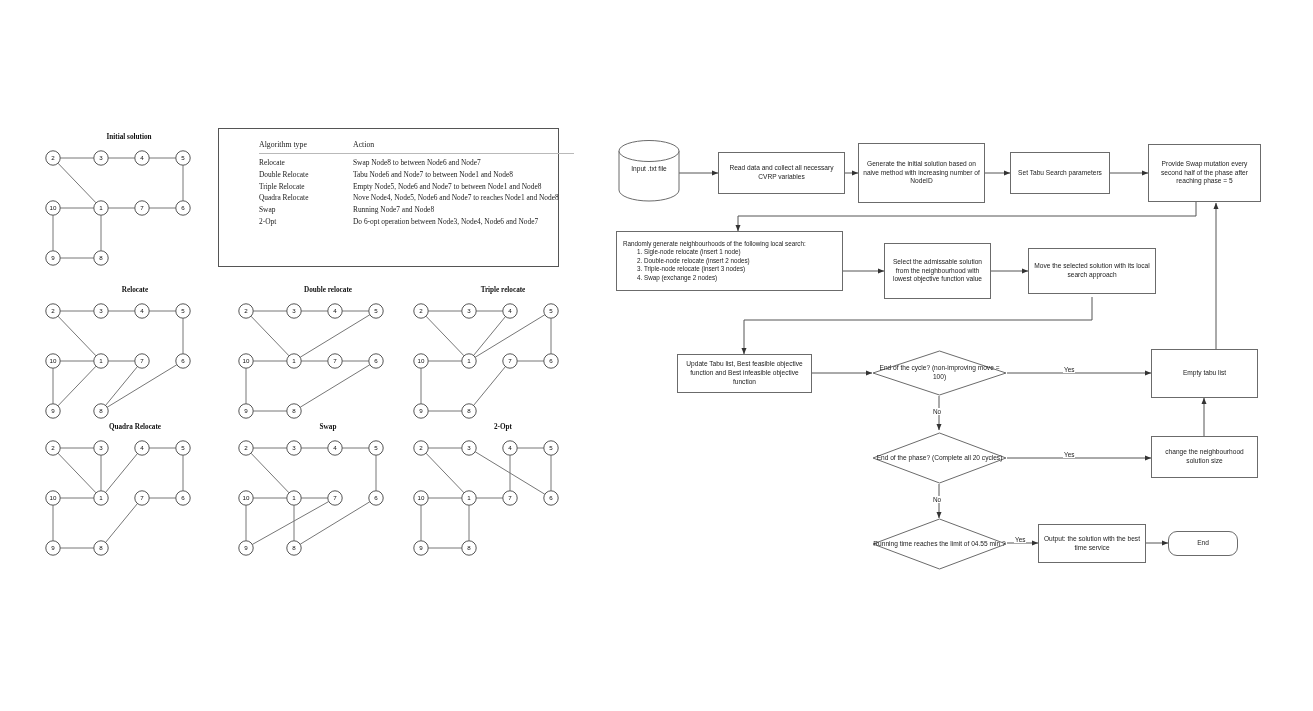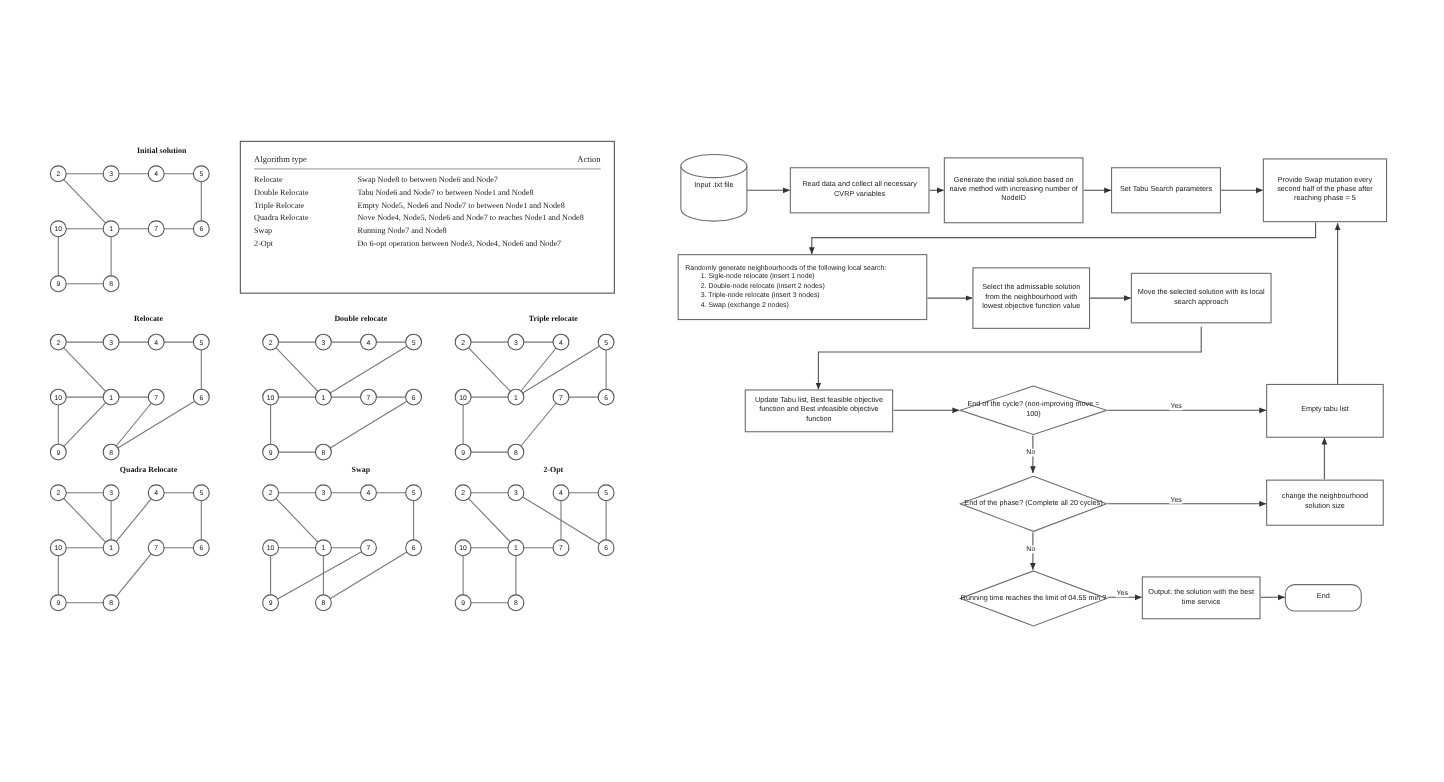--- a/index.html
+++ b/index.html
@@ -18,26 +18,26 @@
   }
   .graph-svg{position:absolute;}
 
   
   .tbl-box{
     position:absolute;border:1px solid #555;background:#fff;
     font-family:"Liberation Serif",serif;
     box-sizing:border-box;
   }
   .tbl-inner{padding:9px 12px 0 12px;}
-  table.alg{border-collapse:collapse;width:100%;font-size:7.4px;color:#1a1a1a;}
+  table.alg{border-collapse:collapse;width:100%;font-size:7.4px;color:#1a1a1a;margin-left:28px;}
   table.alg th{
     font-weight:normal;font-size:7.8px;text-align:left;
     padding:2px 0 4px 0;border-bottom:1px solid #b9b9b9;
   }
-  table.alg th.act{text-align:right;padding-left:0;}
+  table.alg th.act{text-align:left;padding-left:0;}
   table.alg td{padding:1.4px 0;vertical-align:top;white-space:nowrap;}
   table.alg td.col1{width:94px;}
   table.alg tr.first td{padding-top:4px;}
 
   
   .fc-box{
     position:absolute;box-sizing:border-box;
     border:1px solid #6b6b6b;background:#fff;
     display:flex;align-items:center;justify-content:center;
     text-align:center;font-size:6.6px;line-height:1.35;color:#222;
@@ -58,21 +58,21 @@
   .ol{white-space:pre-line;}
   .fc-svg{position:absolute;left:0;top:0;width:1313px;height:711px;
           pointer-events:none;}
 </style>
 </head>
 <body>
 
 <div id="stage">
 
   <div id="graphs-layer">
-      <div class="graph-title" style="left: 62px; top: 133px;">Initial solution</div>
+      <div class="graph-title" style="left: 44px; top: 133px;">Initial solution</div>
       <svg class="graph-svg" width="160" height="128" style="left: 45px; top: 146px;">
         <line x1="15.2" y1="12" x2="48.8" y2="12" stroke="#777" stroke-width="1"></line>
         <line x1="63.2" y1="12" x2="89.8" y2="12" stroke="#777" stroke-width="1"></line>
         <line x1="104.2" y1="12" x2="130.8" y2="12" stroke="#777" stroke-width="1"></line>
         <line x1="138" y1="19.2" x2="138" y2="54.8" stroke="#777" stroke-width="1"></line>
         <line x1="12.986229162965937" y1="17.19398871142285" x2="51.01377083703406" y2="56.80601128857715" stroke="#777" stroke-width="1"></line>
         <line x1="15.2" y1="62" x2="48.8" y2="62" stroke="#777" stroke-width="1"></line>
         <line x1="63.2" y1="62" x2="89.8" y2="62" stroke="#777" stroke-width="1"></line>
         <line x1="104.2" y1="62" x2="130.8" y2="62" stroke="#777" stroke-width="1"></line>
         <line x1="8" y1="69.2" x2="8" y2="104.8" stroke="#777" stroke-width="1"></line>

